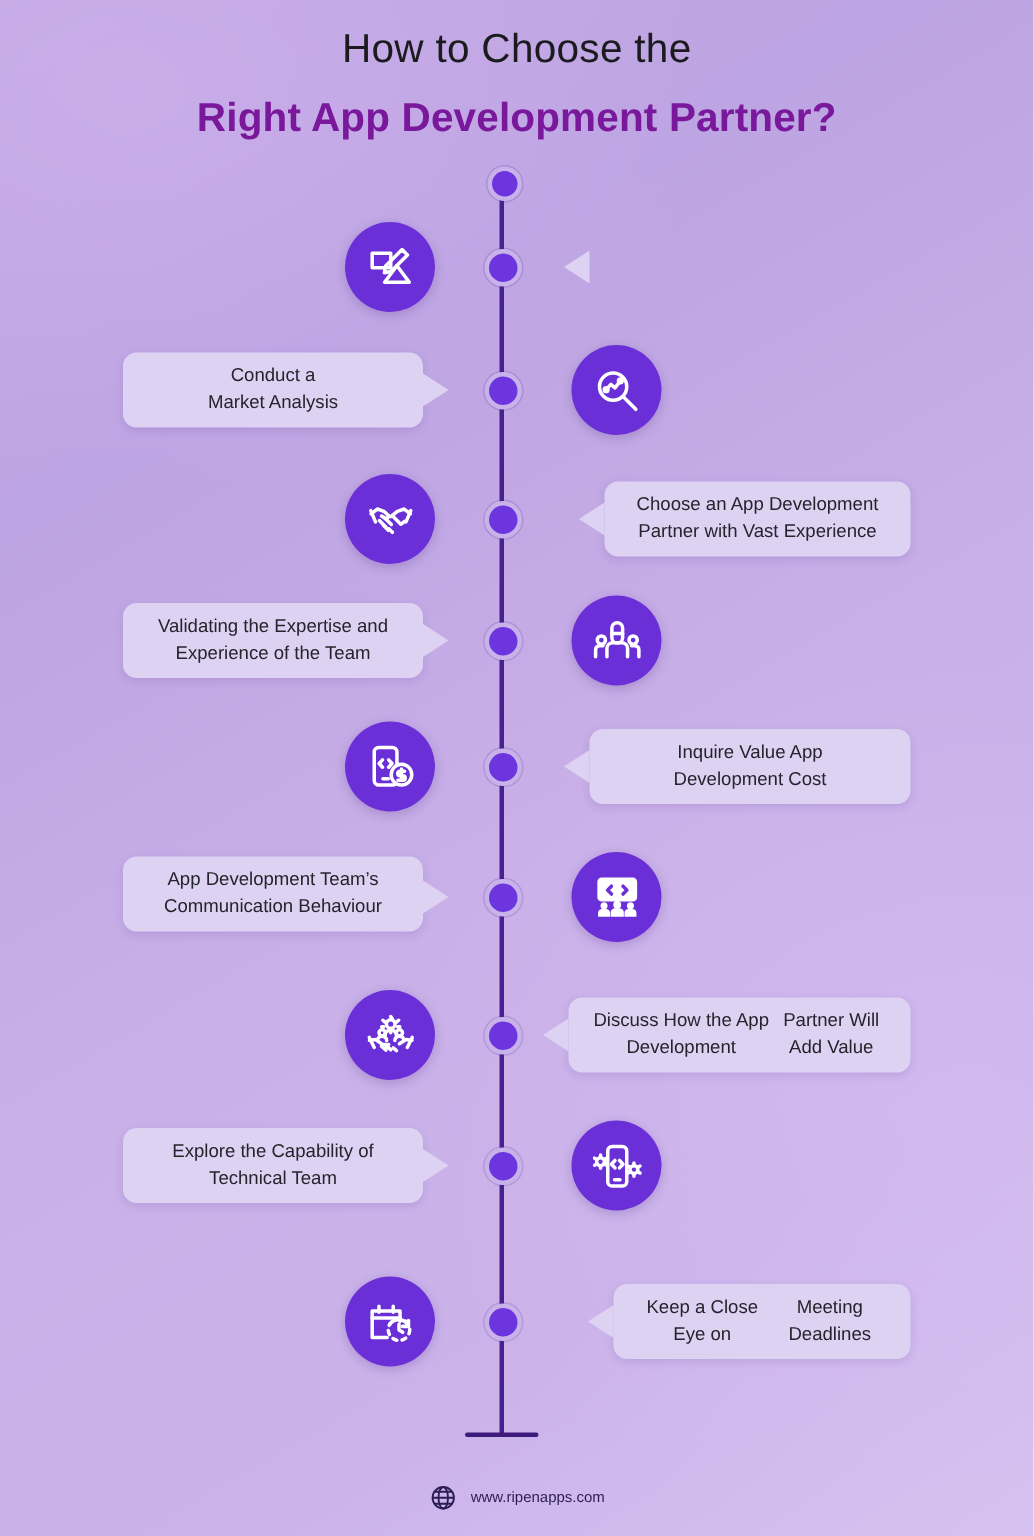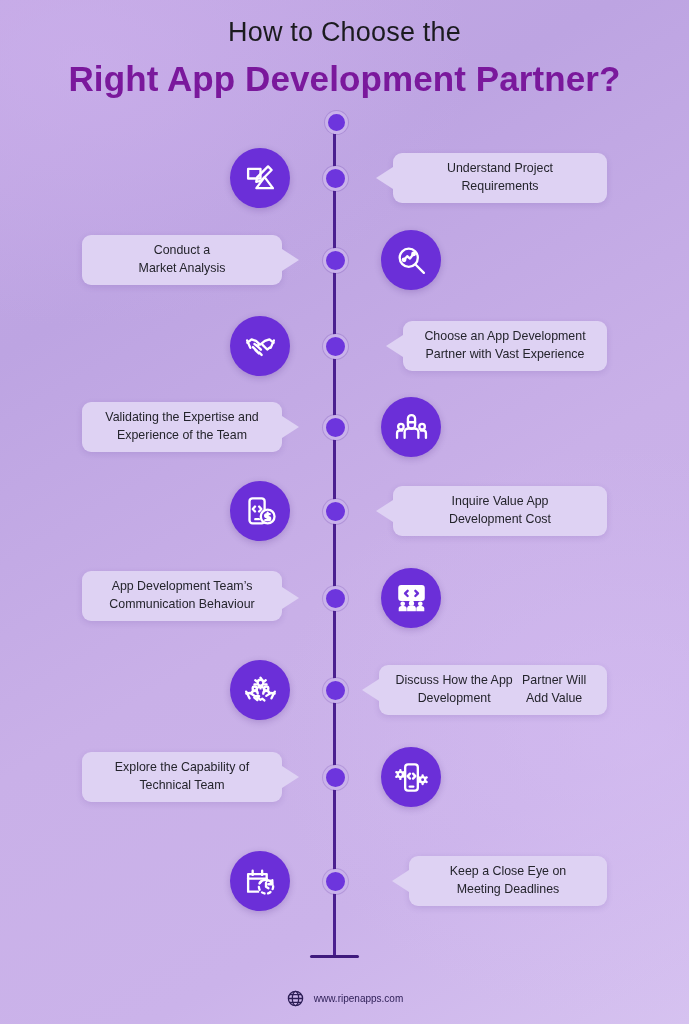--- a/index.html
+++ b/index.html
@@ -8,21 +8,21 @@
     font-family:"Liberation Sans", sans-serif;
     background:linear-gradient(150deg,#c3a8e4 0%,#bda4e2 25%,#c9b0e8 55%,#cbb3ea 78%,#d6c2f0 100%);
     position:relative;overflow:hidden;
   }
   .sheen{position:absolute;inset:0;background:
       radial-gradient(560px 380px at 12% 6%, rgba(206,178,238,.55), rgba(206,178,238,0) 70%),
       radial-gradient(520px 420px at 92% 72%, rgba(216,192,244,.5), rgba(216,192,244,0) 70%);
       pointer-events:none;}
   .header{position:absolute;top:16px;left:0;right:0;text-align:center;}
   .title-1{font-size:27px;color:#1b1b1f;letter-spacing:.2px;line-height:1.25;font-weight:400;}
-  .title-2{font-size:35px;color:#7a189c;font-weight:bold;letter-spacing:.1px;line-height:1.3;margin-top:6px;}
+  .title-2{font-size:27px;color:#7a189c;font-weight:bold;letter-spacing:.1px;line-height:1.3;margin-top:11px;}
   
   .spine{position:absolute;left:333px;top:120px;width:3px;height:838px;background:#4a1f8f;border-radius:2px;}
   .spine-foot{position:absolute;left:310px;top:955px;width:49px;height:3px;background:#3f1a7d;border-radius:2px;}
   .node{position:absolute;width:19px;height:19px;border-radius:50%;
      background:#6d35dd;border:3px solid #c9b2ea;box-shadow:0 0 0 1px rgba(80,35,150,.18);}
   .node.top{left:325px;top:111px;width:17px;height:17px;}
   
   .row{position:absolute;left:0;right:0;height:74px;}
   .icon-circle{position:absolute;width:60px;height:60px;border-radius:50%;
     background:#6b2fd8;display:flex;align-items:center;justify-content:center;
@@ -56,24 +56,20 @@
 <div id="rows">
     <div class="row" style="top: 0px;">
       <div class="node" style="left: 323px; top: 166px;"></div>
       <div class="icon-circle" style="top: 148px; left: 230px;">
         <svg viewBox="0 0 24 24" fill="none" stroke="#ffffff" stroke-width="1.7" stroke-linecap="round" stroke-linejoin="round">
           <path d="M3 5h9v7H3z"></path>
           <path d="M9 19h12l-6-8z"></path>
           <path d="M17.5 3.2l2.6 2.6-8 8-3.2.6.6-3.2z"></path>
         </svg>
       </div>
-      <div class="bubble" style="width: 214px; height: 50px; top: 153px; flex-direction: column; left: 393px;">
-        <div>Understand Project</div>
-        <div>Requirements</div>
-      </div>
       <div class="tail l" style="top: 167px; left: 376px;"></div>
     </div>
     <div class="row" style="top: 0px;">
       <div class="node" style="left: 323px; top: 248px;"></div>
       <div class="icon-circle" style="top: 230px; left: 381px;">
         <svg viewBox="0 0 24 24" fill="none" stroke="#ffffff" stroke-width="1.7" stroke-linecap="round" stroke-linejoin="round">
           <circle cx="10" cy="10" r="6.6"></circle>
           <path d="M14.9 14.9L21 21"></path>
           <path d="M6.6 11.5l2.3-2.6 2 1.7 2.6-3.4"></path>
           <circle cx="6.6" cy="11.5" r=".9" fill="#fff"></circle>
@@ -206,21 +202,21 @@
         <svg viewBox="0 0 24 24" fill="none" stroke="#ffffff" stroke-width="1.7" stroke-linecap="round" stroke-linejoin="round">
           <path d="M3 6.6h13.5v5M3 6.6v12.8h7.3"></path>
           <path d="M3 9.9h13.5"></path>
           <path d="M6.3 4.2v3M13.2 4.2v3"></path>
           <circle cx="16" cy="15.6" r="5.2" stroke-dasharray="2 2.6"></circle>
           <path d="M11.6 12.9A5.2 5.2 0 0120.6 14"></path>
           <path d="M20.6 11.1V14h-2.9"></path>
           <path d="M16 13v2.8l1.8 1.1"></path>
         </svg>
       </div>
-      <div class="bubble" style="width: 198px; height: 50px; top: 856px; flex-direction: column; left: 409px;">
+      <div class="bubble" style="width: 198px; height: 50px; top: 856px; flex-direction: row; left: 409px;">
         <div>Keep a Close Eye on</div>
         <div>Meeting Deadlines</div>
       </div>
       <div class="tail l" style="top: 870px; left: 392px;"></div>
     </div>
   </div>
 
 <div class="footer">
   <span>
     <svg viewBox="0 0 24 24" fill="none" stroke="#2c1d55" stroke-width="1.6">

